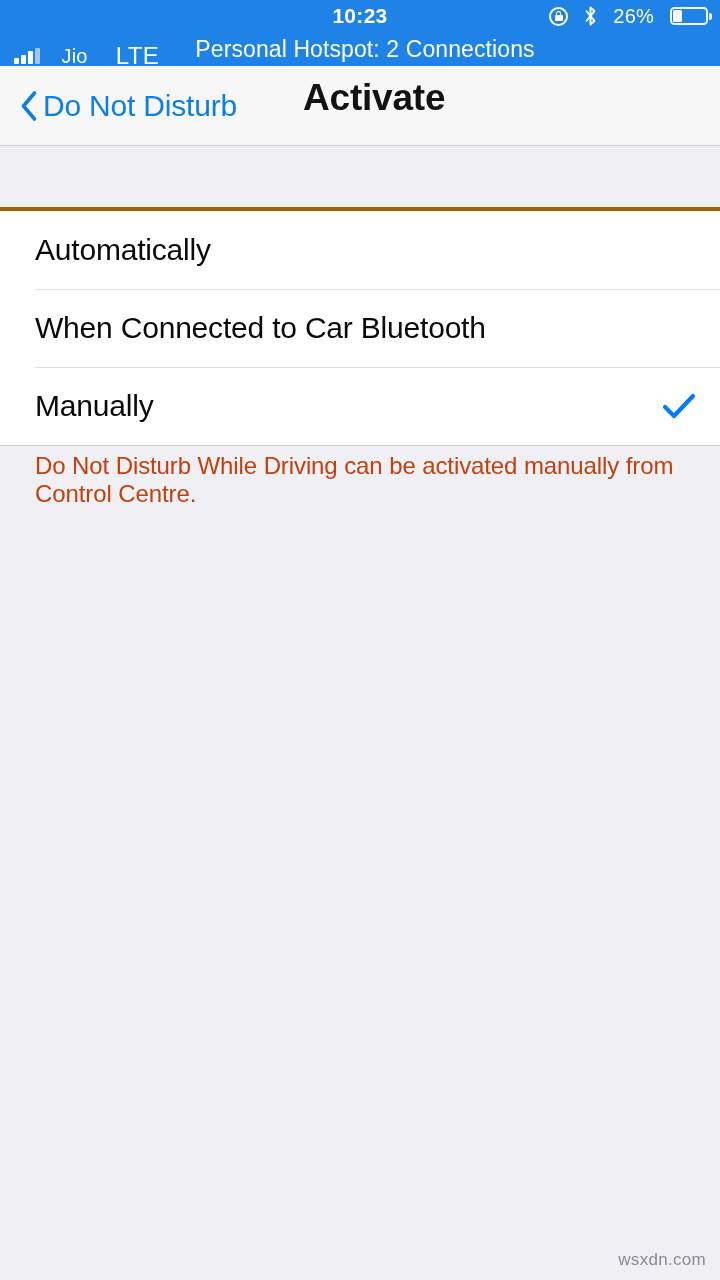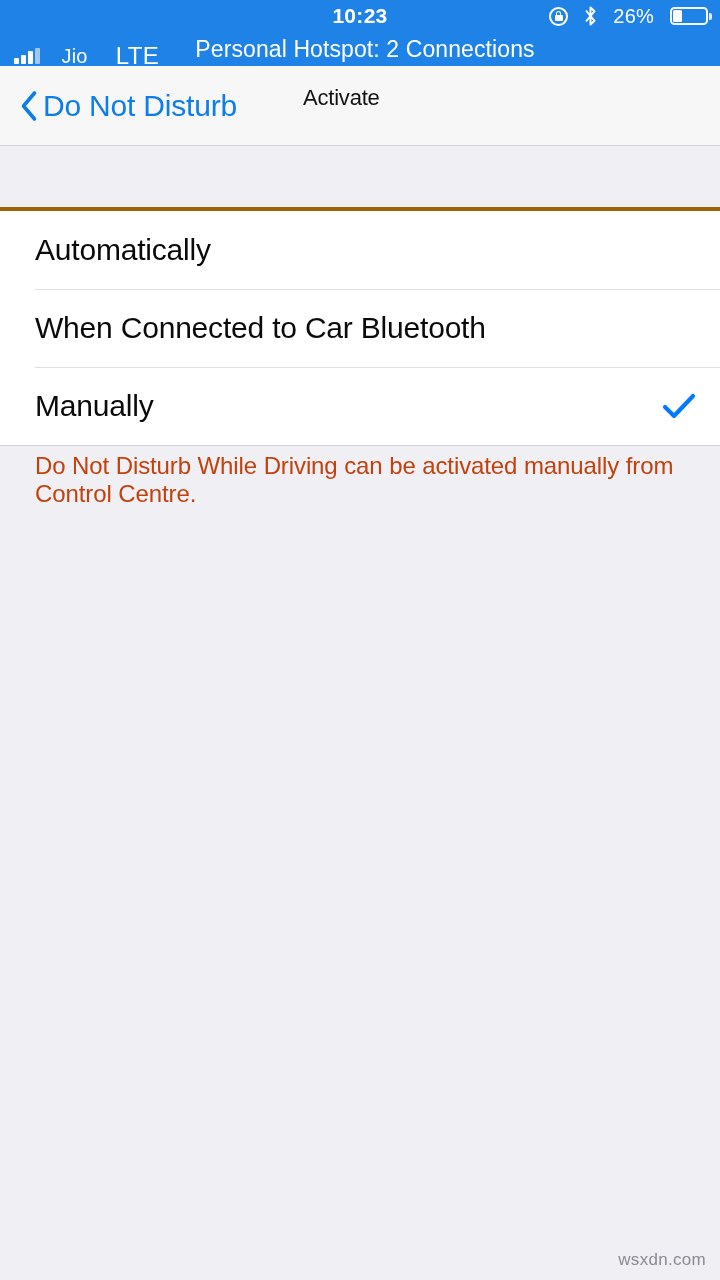--- a/index.html
+++ b/index.html
@@ -81,21 +81,21 @@
     position:absolute; left:20px; top:0; height:80px;
     display:flex; align-items:center; gap:5px; cursor:pointer;
   }
   .chevron-left { width:18px; height:32px; display:block; }
   .back-label {
     font-size:30px; color:#0D7DEA; letter-spacing:-.2px; line-height:1;
   }
   .nav-title {
     position:absolute; left:303px; top:0; height:64px;
     display:flex; align-items:center;
-    font-size:22px; font-weight:normal; color:#121212; letter-spacing:-.2px;
+    font-size:37px; font-weight:bold; color:#121212; letter-spacing:-.2px;
   }
 
   
   .group-gap { position:absolute; top:147px; left:0; width:720px; height:60px; background:#EFEFF4; }
 
   
   .list {
     position:absolute; top:207px; left:0; width:720px;
     background:#FFFFFF;
     border-top:4px solid #a16207; border-bottom:1px solid #D2D2D6;

